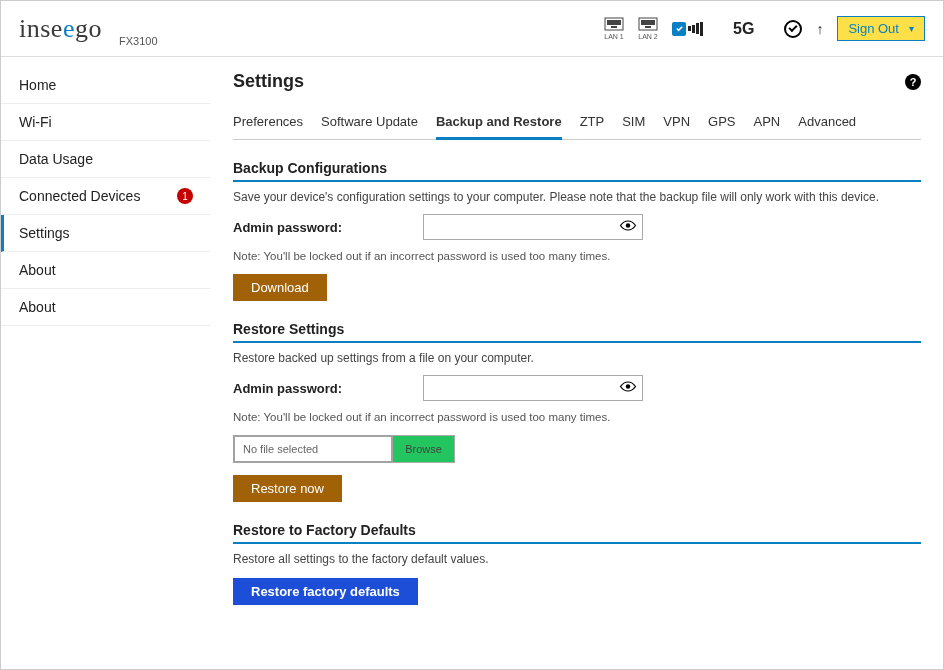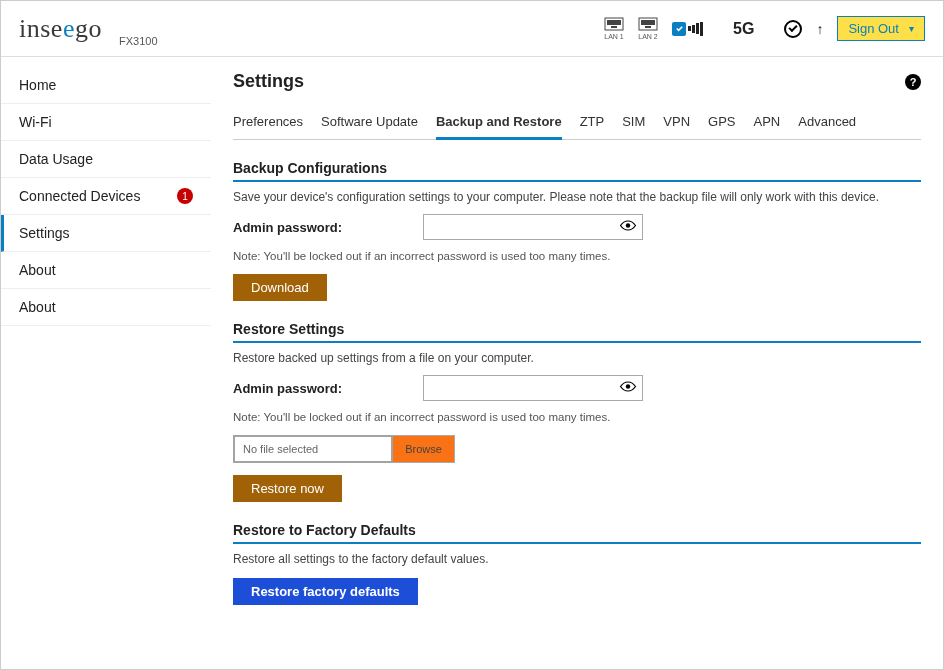--- a/index.html
+++ b/index.html
@@ -234,21 +234,21 @@
     }
     .browse-btn {
       border: 1px solid #aaa;
       border-left: none;
       width: 62px;
       height: 28px;
       font-size: 11px;
       color: #444;
       display:flex;align-items:center;justify-content:center;
       cursor:pointer;
-      background:#f97316;
+      background:#22c55e;
     }
   </style>
 </head>
 <body>
 
 <div class="header">
   <div class="logo-block">
     <span class="logo-text"><span>inse</span><em>e</em><span>go</span></span>
   </div>
   <div class="model">FX3100</div>

